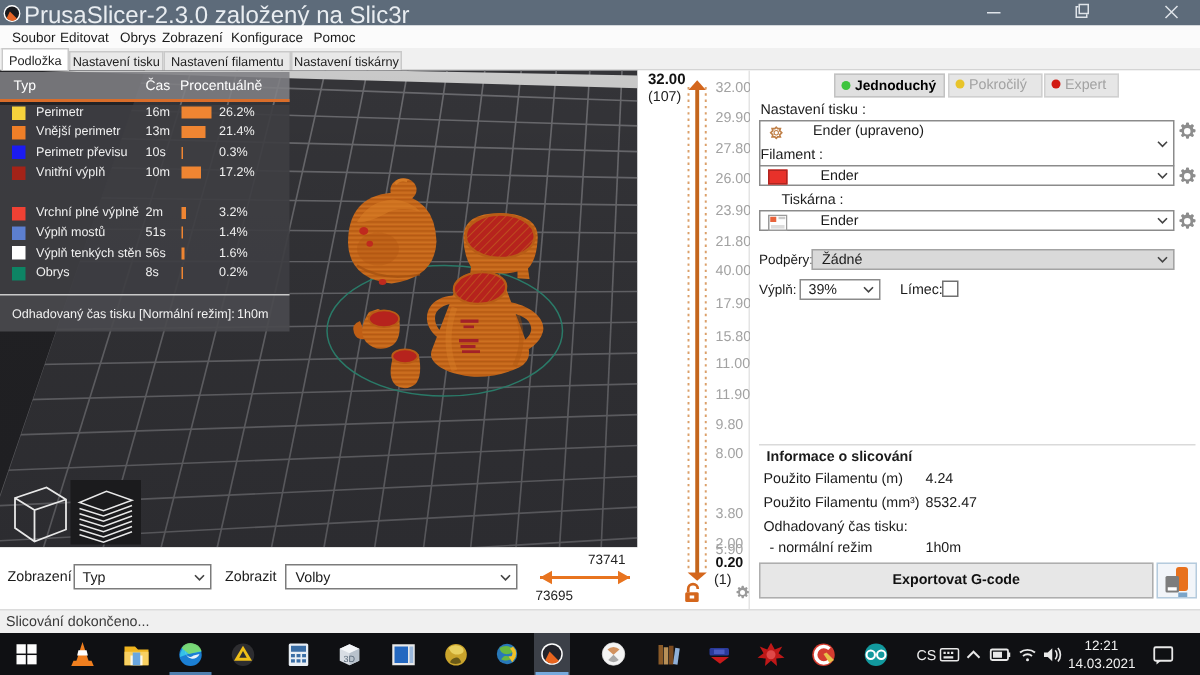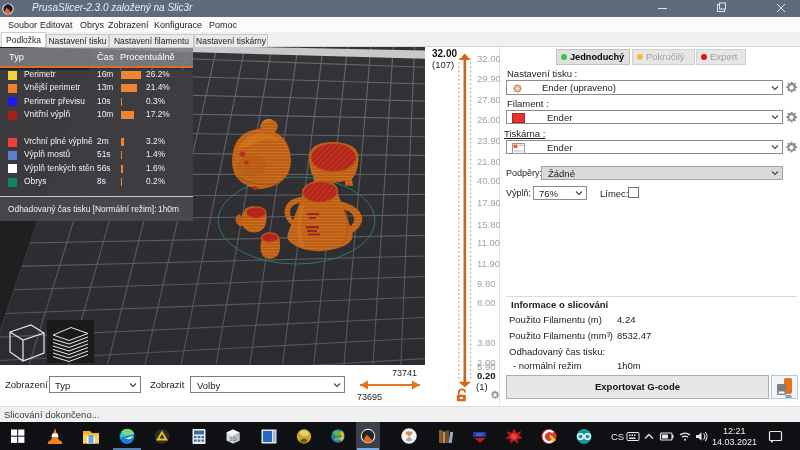--- a/index.html
+++ b/index.html
@@ -1,20 +1,20 @@
 <!DOCTYPE html>
 <html><head>
 <meta charset="utf-8">
 <style>
 * { margin:0; padding:0; box-sizing:border-box; }
 html,body { width:800px; height:450px; overflow:hidden; }
 body { font-family:"Liberation Sans", sans-serif; position:relative; background:#fff; }
 .abs { position:absolute; }
 #titlebar { left:0; top:0; width:800px; height:17px; background:#5d6b7a; }
-#titlebar .txt { position:absolute; left:32px; top:2px; font-size:10px; color:#e9edf1;font-style:italic; }
+#titlebar .txt { position:absolute; left:16px; top:2px; font-size:16px; color:#e9edf1; }
 #menubar { left:0; top:17px; width:800px; height:15px; background:#fbfbfb; }
 #menubar span { position:absolute; top:2.5px; font-size:9px; color:#1b1b1b; }
 #tabbar { left:0; top:32px; width:800px; height:15px; background:#f0f0f0; border-bottom:1px solid #d4d4d4; }
 .tab { position:absolute; font-size:8.5px; white-space:nowrap; overflow:hidden; color:#222; text-align:center; background:#e9e9e9; border:1px solid #c9c9c9; border-bottom:none; }
 .tab.active { background:#fff; height:15px; z-index:3; }
 #statusbar { left:0; top:406px; width:800px; height:16px; background:#f0f0f0; border-top:1px solid #dcdcdc; font-size:9.5px; color:#3a3a3a; padding:2px 0 0 4px; }
 #taskbar { left:0; top:422px; width:800px; height:28px; background:#0f1013; }
 #rightpanel { left:500px; top:47px; width:300px; height:359px; background:#fff; }
 #sliderzone { left:425px; top:47px; width:75px; height:359px; background:#fff; border-right:1px solid #e4e4e4; }
 #bottomrow { left:0; top:365px; width:425px; height:41px; background:#fff; }
@@ -296,21 +296,21 @@
 </div>
 
 <div id="rightpanel" class="abs"></div>
 <div class="abs" style="left:500px;top:47px;width:300px;height:359px;font-size:9.5px;">
 
   <div class="modebtn" style="left:56px;top:2px;width:74px;background:#e0e0e0;border-color:#c2c2c2;font-size:9.2px;"><span class="dot" style="background:#3ec43e;"></span><b>Jednoduchý</b></div>
   <div class="modebtn" style="left:132px;top:2px;width:63px;color:#a2a2a2;"><span class="dot" style="background:#e8c42a;"></span>Pokročilý</div>
   <div class="modebtn" style="left:196px;top:2px;width:50px;color:#a2a2a2;"><span class="dot" style="background:#d11a12;"></span>Expert</div>
 
   <div class="lbl" style="left:7px;top:21px;">Nastavení tisku :</div>
-  <div class="combo" style="left:6px;top:33px;width:277px;height:15px;padding-left:32px;">
+  <div class="combo" style="left:6px;top:33px;width:277px;height:31px;padding-left:32px;">
     <svg style="position:absolute;left:5px;top:1.5px" width="11" height="11" viewBox="0 0 24 24">
         <path fill="none" stroke="#c08048" stroke-width="2.4" d="M12 4l2 2h4l-1 3 3 3-3 3 1 3h-4l-2 2-2-2H6l1-3-3-3 3-3-1-3h4z"></path>
         <circle cx="12" cy="12" r="3.2" fill="#fff" stroke="#c08048" stroke-width="1.6"></circle>
       </svg>
     <span style="position:absolute;left:35px;top:1px;">Ender (upraveno)</span>
     <svg class="cv" viewBox="0 0 8 8">
         <path d="M1 2.5 L4 5.5 L7 2.5" stroke="#444" stroke-width="1.1" fill="none"></path>
       </svg>
   </div>
   <svg class="abs" style="left:285px;top:34px" width="13" height="13" viewBox="0 0 24 24">
@@ -324,21 +324,21 @@
     <span style="position:absolute;left:40px;top:1px;">Ender</span>
     <svg class="cv" viewBox="0 0 8 8">
         <path d="M1 2.5 L4 5.5 L7 2.5" stroke="#444" stroke-width="1.1" fill="none"></path>
       </svg>
   </div>
   <svg class="abs" style="left:285px;top:64px" width="13" height="13" viewBox="0 0 24 24">
       <path fill="#8d8d8d" d="M12 8a4 4 0 1 0 0 8 4 4 0 0 0 0-8zm9.4 5.6l-2-.3c-.1.5-.3 1-.6 1.5l1.2 1.6a1 1 0 0 1-.1 1.3l-1.1 1.1a1 1 0 0 1-1.3.1l-1.6-1.2c-.5.3-1 .5-1.5.6l-.3 2a1 1 0 0 1-1 .8h-1.6a1 1 0 0 1-1-.8l-.3-2a7.6 7.6 0 0 1-1.5-.6l-1.6 1.2a1 1 0 0 1-1.3-.1l-1.1-1.1a1 1 0 0 1-.1-1.3l1.2-1.6c-.3-.5-.5-1-.6-1.5l-2-.3a1 1 0 0 1-.8-1v-1.6a1 1 0 0 1 .8-1l2-.3c.1-.5.3-1 .6-1.5L4.6 6a1 1 0 0 1 .1-1.3l1.1-1.1a1 1 0 0 1 1.3-.1l1.6 1.2c.5-.3 1-.5 1.5-.6l.3-2a1 1 0 0 1 1-.8h1.6a1 1 0 0 1 1 .8l.3 2c.5.1 1 .3 1.5.6l1.6-1.2a1 1 0 0 1 1.3.1l1.1 1.1a1 1 0 0 1 .1 1.3l-1.2 1.6c.3.5.5 1 .6 1.5l2 .3a1 1 0 0 1 .8 1v1.6a1 1 0 0 1-.8 1z"></path>
       <circle cx="12" cy="12" r="2.2" fill="#fff"></circle>
     </svg>
 
-  <div class="lbl" style="left:4px;top:81px;text-decoration:underline;">Tiskárna :</div>
+  <div class="lbl" style="left:21px;top:81px;">Tiskárna :</div>
   <div class="combo" style="left:6px;top:93px;width:277px;height:14px;">
     <svg style="position:absolute;left:5px;top:1.5px" width="13" height="11" viewBox="0 0 13 11">
         <rect x="0.5" y="0.5" width="12" height="10" fill="#fdfdfd" stroke="#9a9a9a"></rect>
         <rect x="1.5" y="1.5" width="4" height="3.5" fill="#e8623a"></rect>
         <rect x="7" y="1.5" width="4.5" height="1.6" fill="#c9c9c9"></rect>
         <rect x="2" y="7" width="9" height="2.4" fill="#dcdcdc"></rect>
       </svg>
     <span style="position:absolute;left:40px;top:1px;">Ender</span>
     <svg class="cv" viewBox="0 0 8 8">
         <path d="M1 2.5 L4 5.5 L7 2.5" stroke="#444" stroke-width="1.1" fill="none"></path>
@@ -352,21 +352,21 @@
   <div class="lbl" style="left:6px;top:121px;font-size:9px;">Podpěry:</div>
   <div class="combo graycombo" style="left:41px;top:119px;width:242px;height:14px;">
     <span style="position:absolute;left:6px;top:1px;">Žádné</span>
     <svg class="cv" viewBox="0 0 8 8">
         <path d="M1 2.5 L4 5.5 L7 2.5" stroke="#444" stroke-width="1.1" fill="none"></path>
       </svg>
   </div>
 
   <div class="lbl" style="left:6px;top:141px;font-size:9px;">Výplň:</div>
   <div class="combo" style="left:33px;top:139px;width:54px;height:14px;">
-    <span style="position:absolute;left:5px;top:1px;">76%</span>
+    <span style="position:absolute;left:5px;top:1px;">39%</span>
     <svg class="cv" viewBox="0 0 8 8">
         <path d="M1 2.5 L4 5.5 L7 2.5" stroke="#444" stroke-width="1.1" fill="none"></path>
       </svg>
   </div>
   <div class="lbl" style="left:100px;top:141px;">Límec:</div>
   <div class="abs" style="left:128px;top:140px;width:11px;height:11px;background:#fff;border:1px solid #707070;"></div>
 
   <div class="abs" style="left:6px;top:249px;width:291px;height:1px;background:#dadada;"></div>
   <div class="infolbl" style="left:11px;top:252px;font-weight:bold;">Informace o slicování</div>
   <div class="infolbl" style="left:9px;top:267px;">Použito Filamentu (m)</div>

